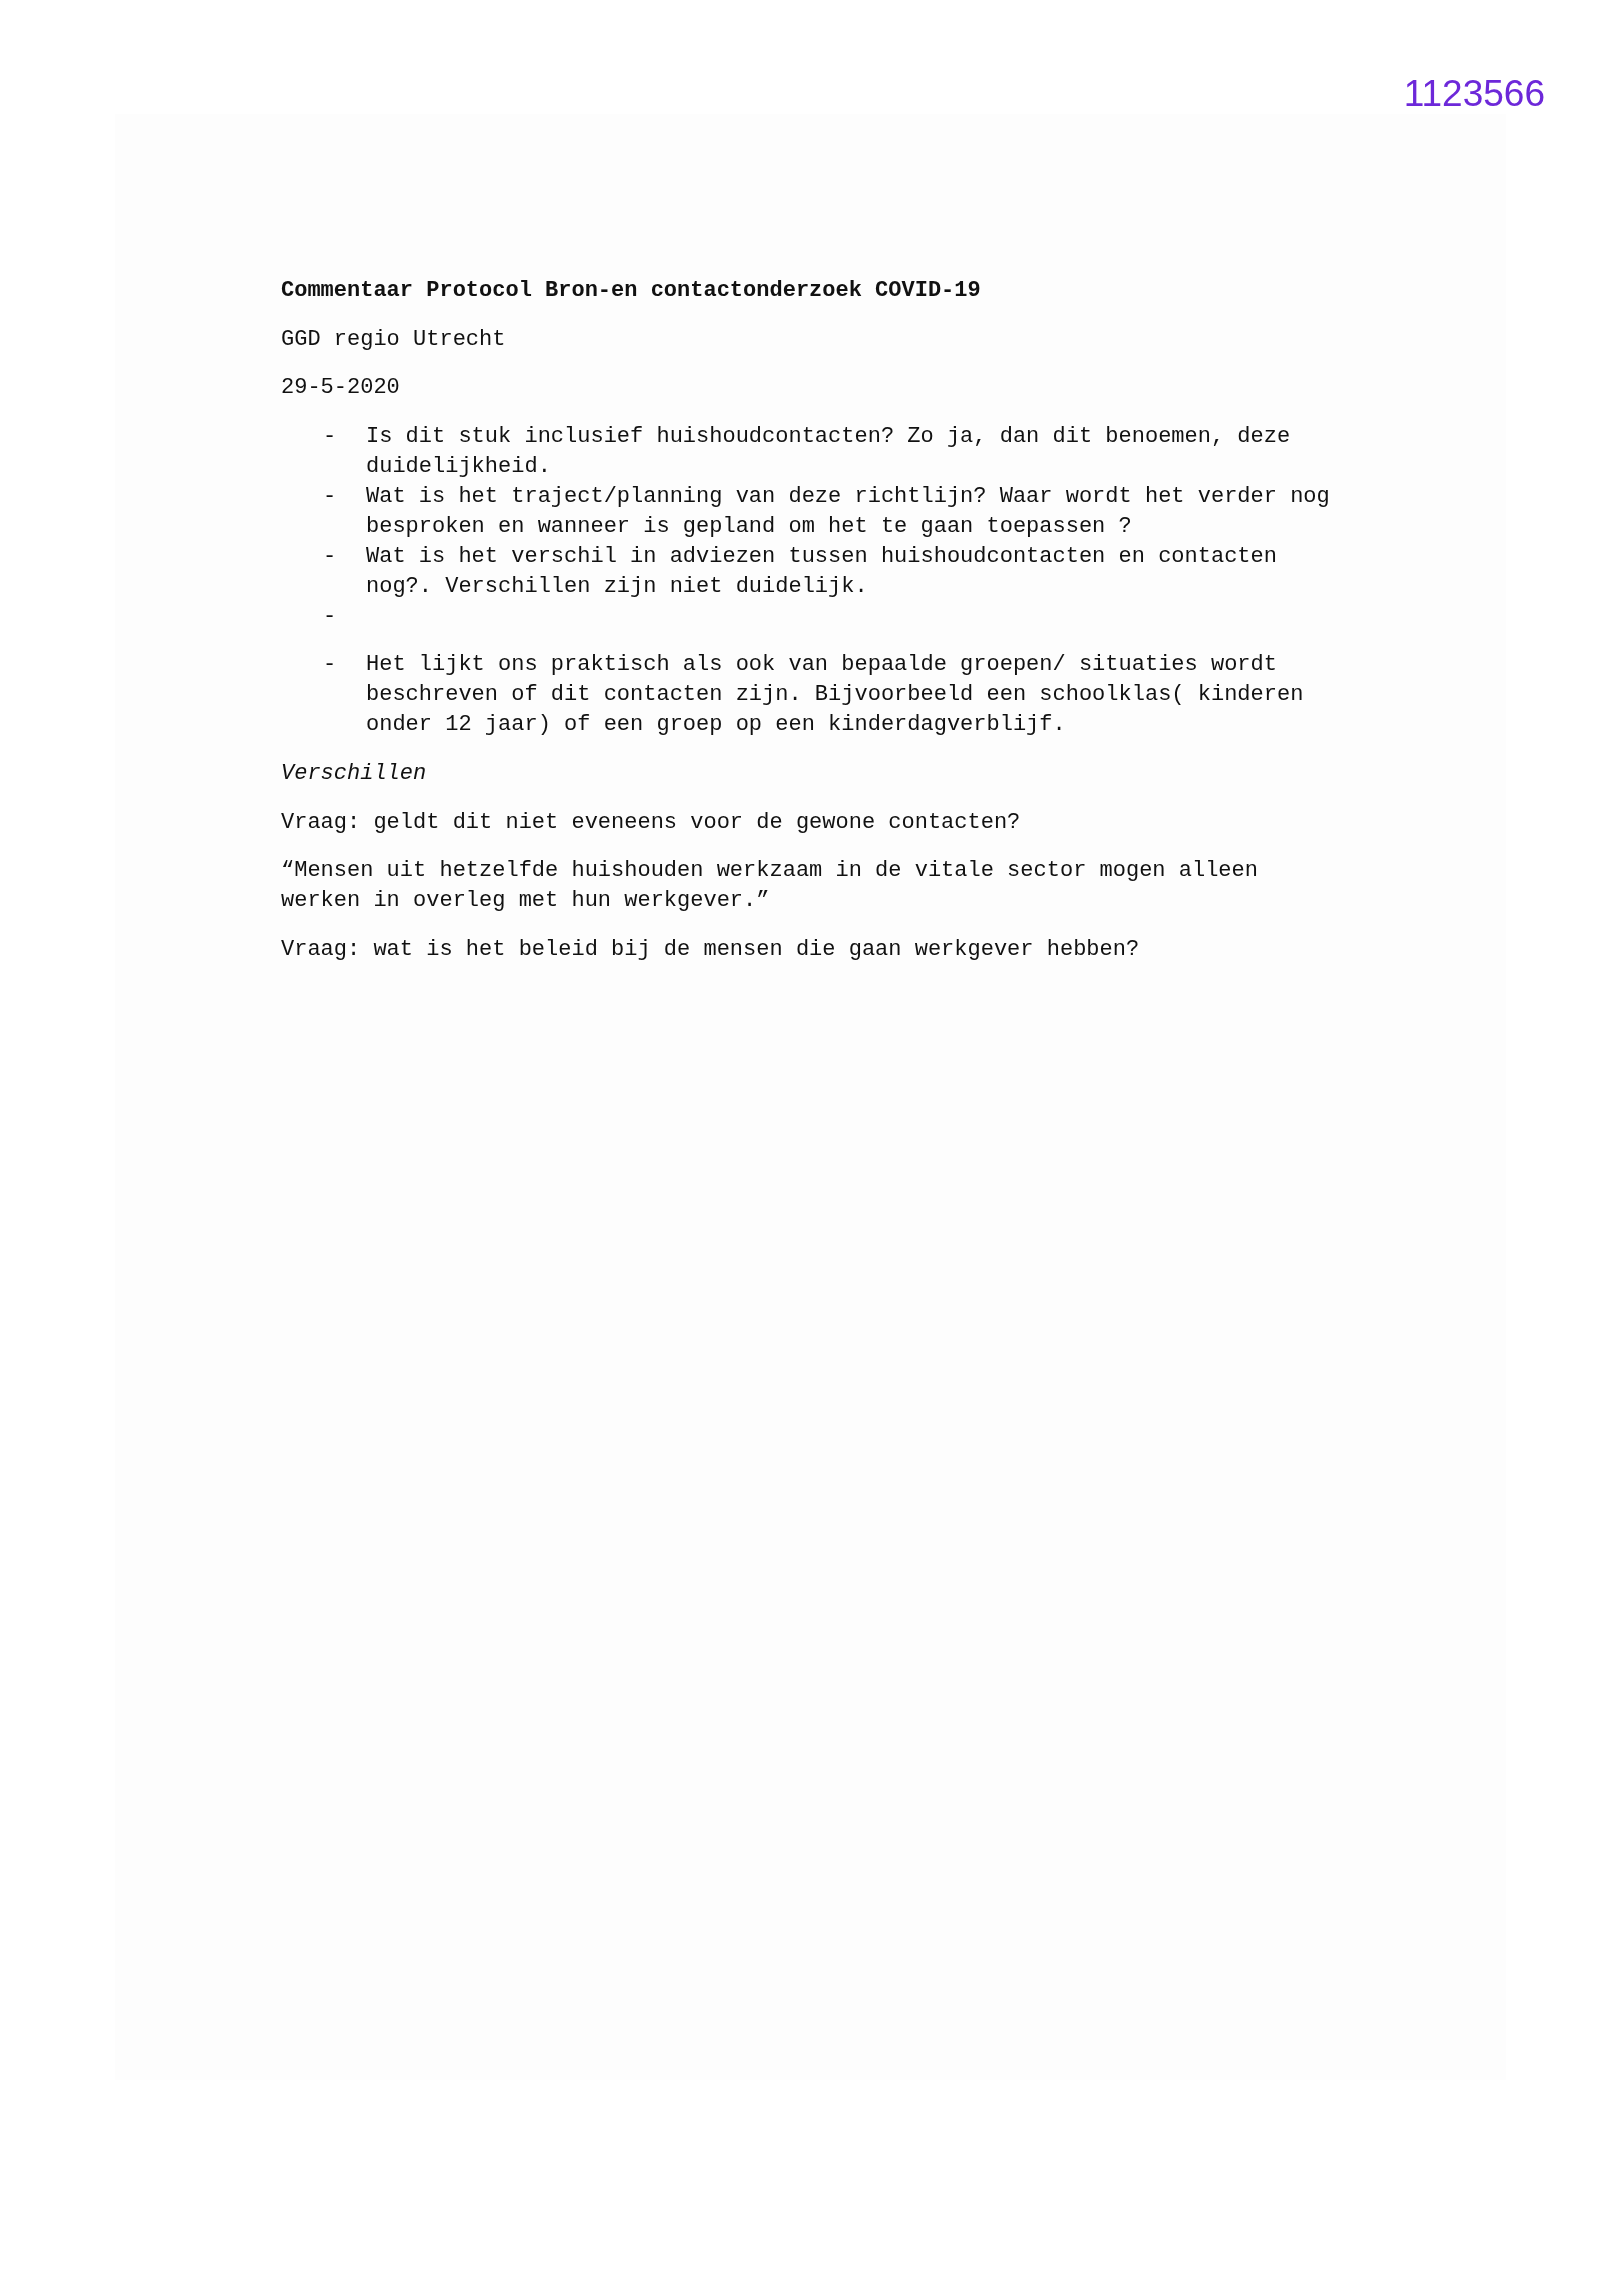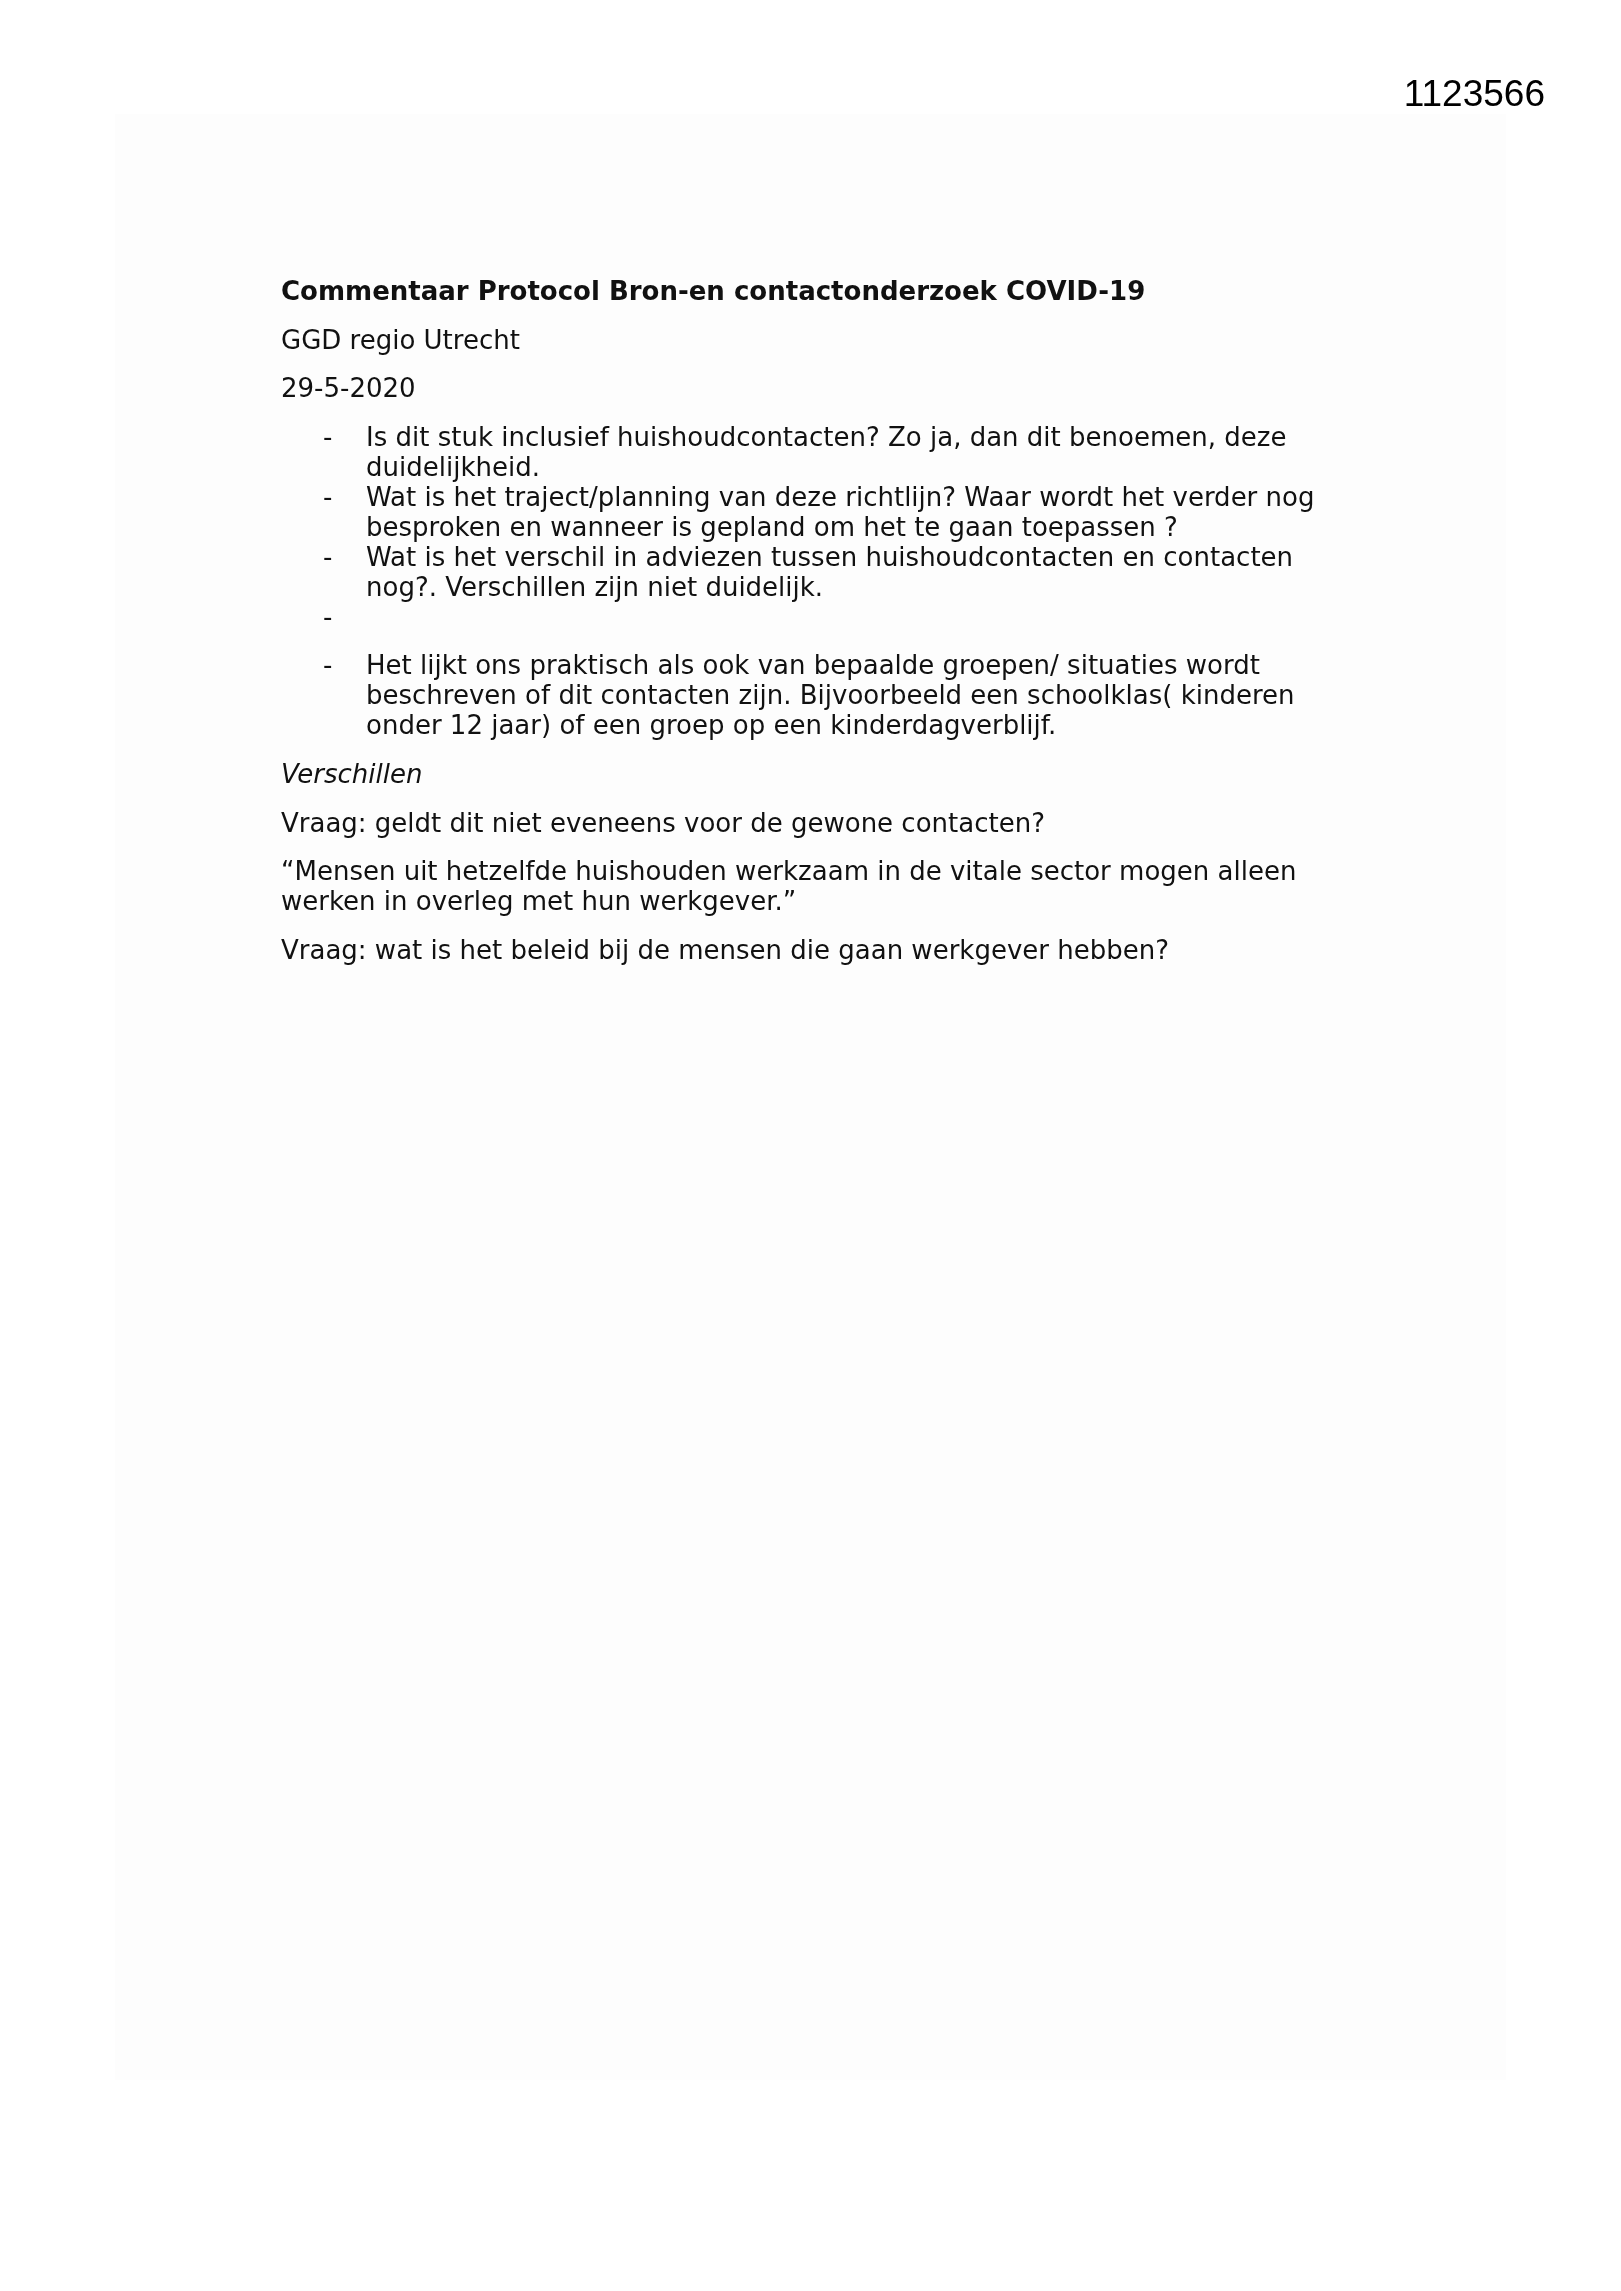--- a/index.html
+++ b/index.html
@@ -22,30 +22,31 @@
       width: 1391px;
       height: 1966px;
       background: #fdfdfd;
     }
     .doc-number {
       position: absolute;
       right: 76px;
       top: 73px;
       font-family: "Liberation Sans", sans-serif;
       font-size: 37px;
-      color: #000000;
+      color: #6d28d9;
       letter-spacing: 0px;
     }
     .content {
       position: absolute;
       left: 281px;
       top: 276px;
       width: 1059px;
-      font-size: 26px;
+      font-size: 22px;
       line-height: 30px;
+      font-family: Liberation Mono, monospace;
     }
     .title {
       font-weight: bold;
       margin: 0 0 18.6px 0;
     }
     .para {
       margin: 0 0 18.6px 0;
     }
     .section-heading {
       font-style: italic;

